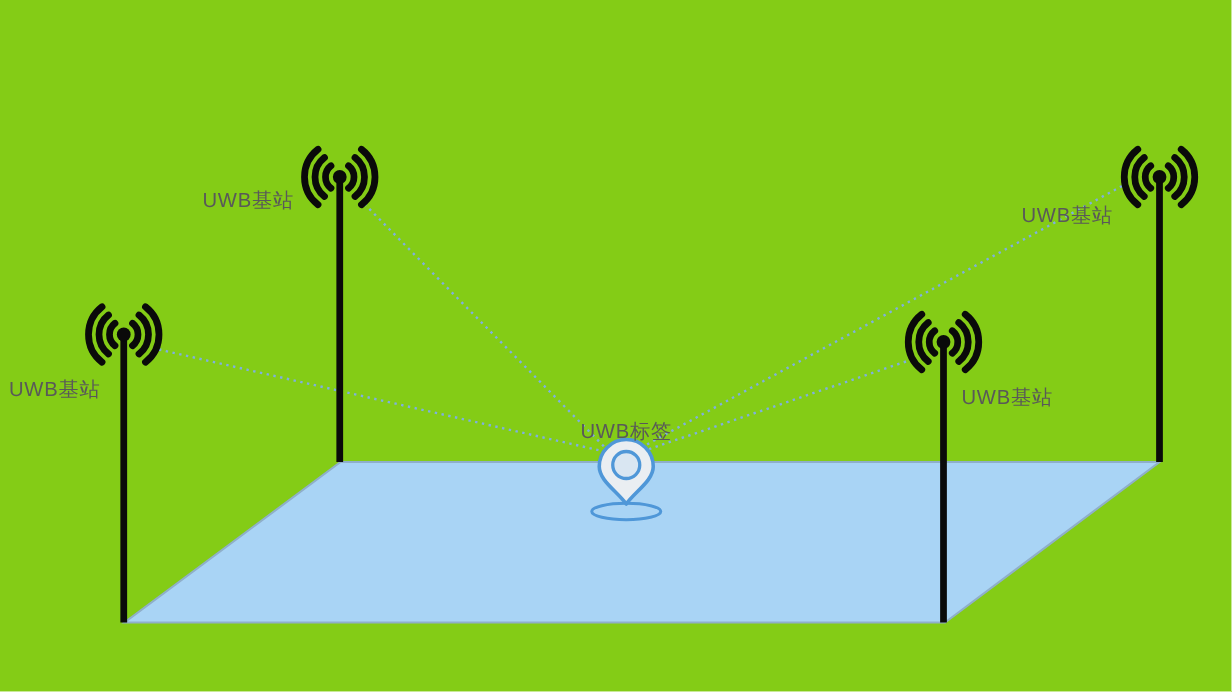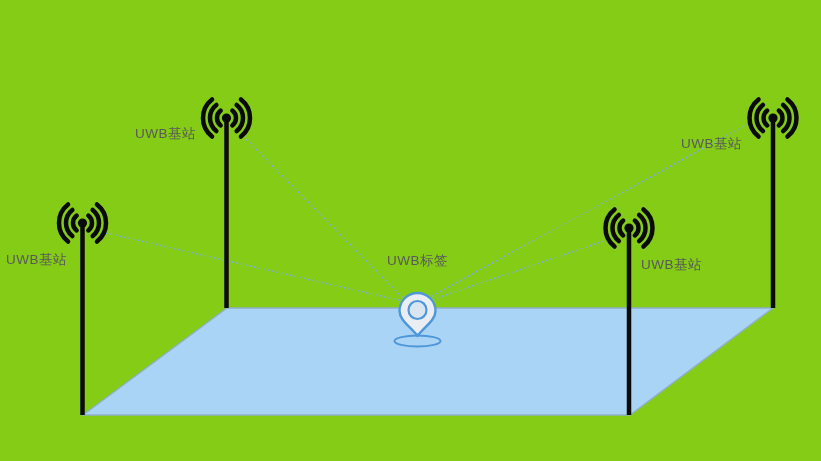--- a/index.html
+++ b/index.html
@@ -81,15 +81,15 @@
   </svg>
 
   <div class="label" style="left:135px; top:125px;">UWB基站</div>
 
   <div class="label" style="left:6px; top:251px;">UWB基站</div>
 
   <div class="label" style="left:681px; top:135px;">UWB基站</div>
 
   <div class="label" style="left:641px; top:256px;">UWB基站</div>
 
-  <div class="label" style="left:387px; top:252px;">UWB标签</div>
+  <div class="label" style="left:387px; top:279px;">UWB标签</div>
 
 </div>
 
 </body></html>

